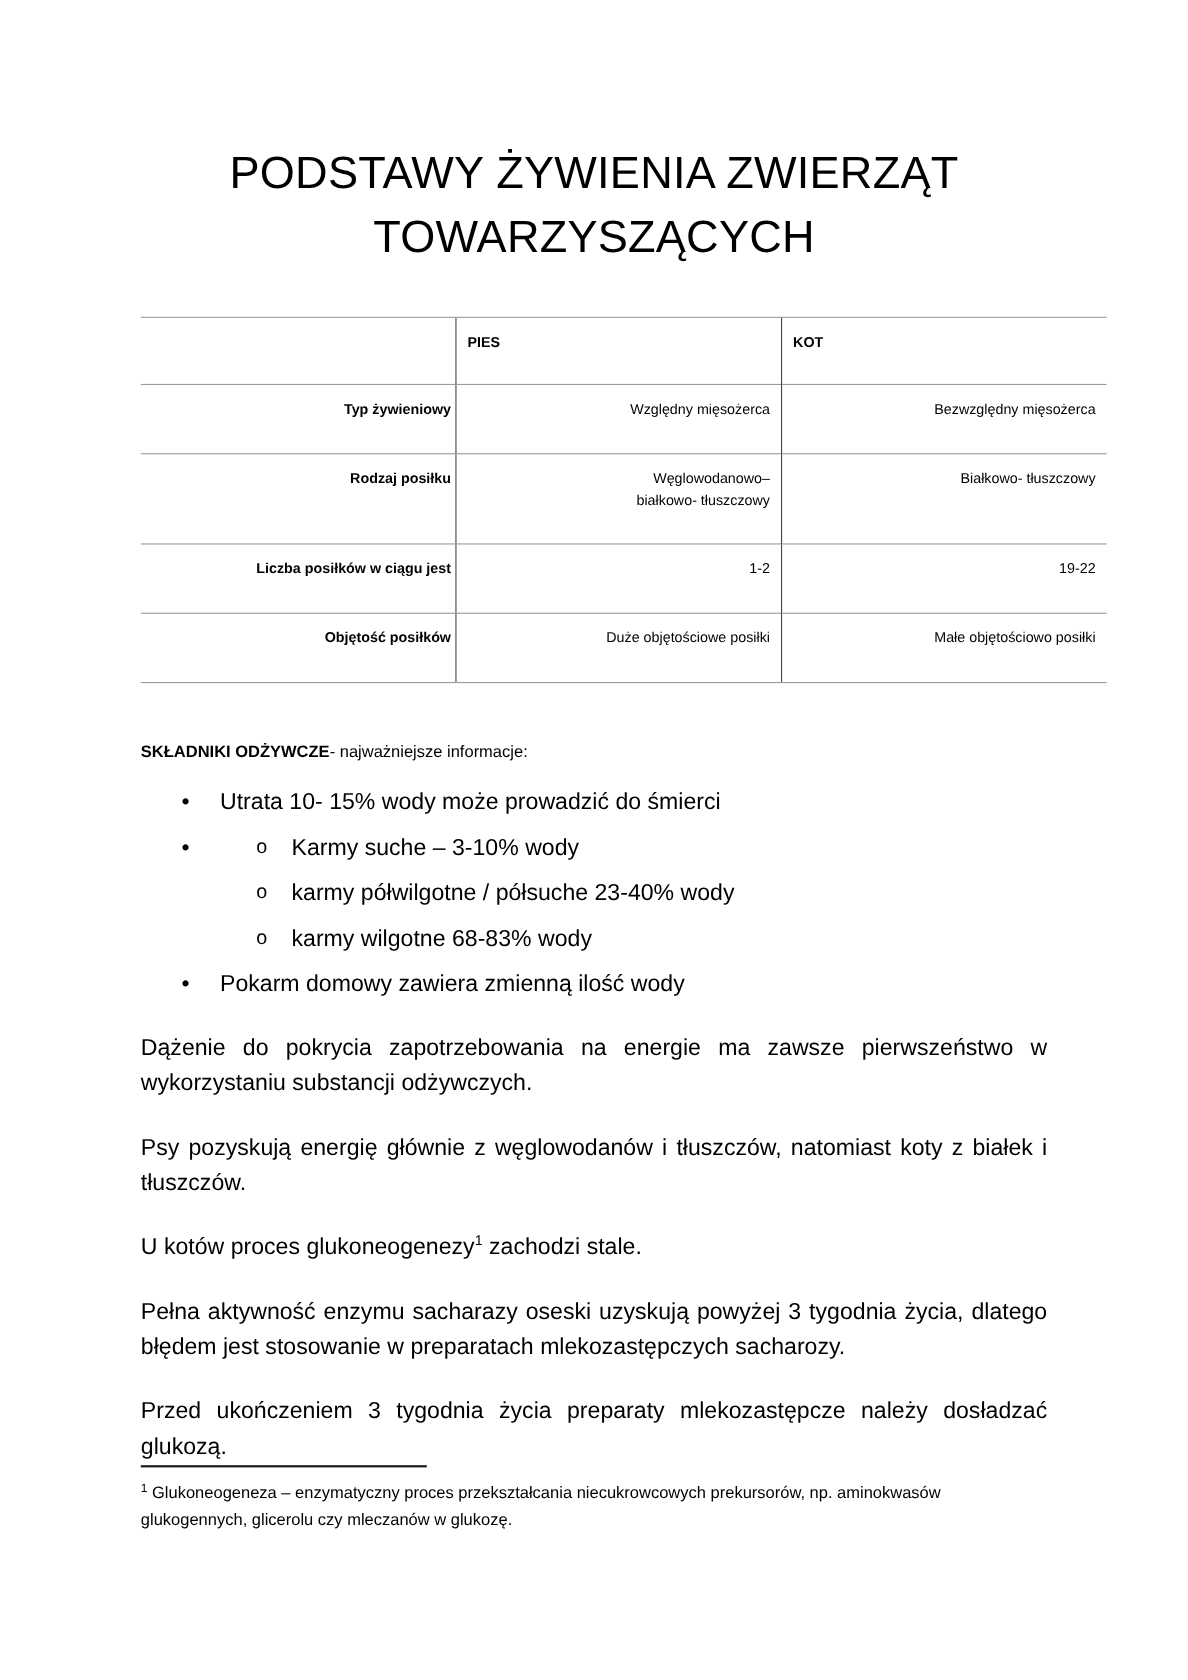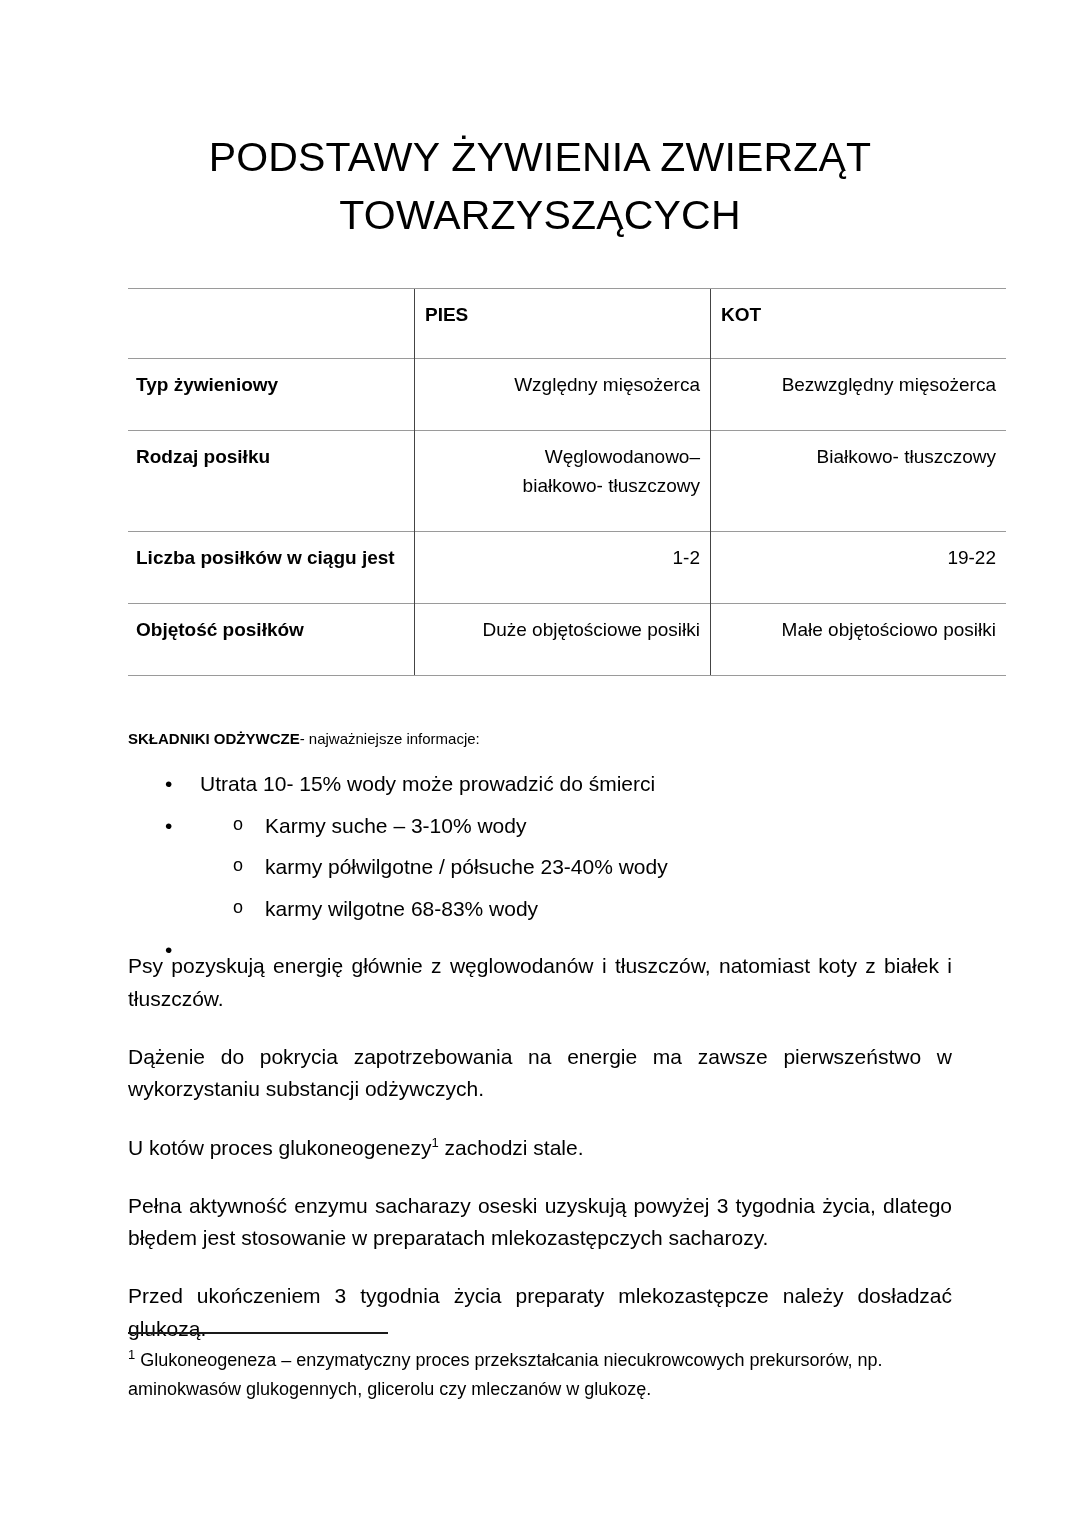--- a/index.html
+++ b/index.html
@@ -37,36 +37,37 @@
     letter-spacing: 0.2px;
     color: #000;
   }
 
   
   .info-table {
     margin-top: 44px;
     width: 824px;
     border-collapse: collapse;
     table-layout: fixed;
-    font-size: 19px;
+    font-size: 13px;
   }
   .info-table td {
     vertical-align: top;
     padding: 12px 10px 30px 10px;
     border-top: 1.4px solid #9a9a9a;
     line-height: 1.52;
   }
   .info-table tr:last-child td {
     border-bottom: 1.4px solid #9a9a9a;
   }
   .info-table td.c-label {
     width: 274px;
     font-weight: bold;
     padding-left: 8px;
     padding-right: 4px;
+    text-align: right;
   }
   .info-table td.c-dog {
     width: 275px;
     border-left: 1.6px solid #444;
   }
   .info-table td.c-cat {
     width: 275px;
     border-left: 1.6px solid #444;
   }
   .info-table tr.head td {
@@ -145,21 +146,21 @@
     width: 824px;
   }
   .fn-rule {
     width: 260px;
     height: 0;
     border-top: 2.2px solid #1a1a1a;
     margin: 0 0 12px 0;
   }
   .fn-text {
     margin: 0;
-    font-size: 18px;
+    font-size: 15px;
     line-height: 1.62;
     text-align: left;
   }
   .fn-text sup {
     font-size: 0.72em;
     vertical-align: super;
     line-height: 0;
   }
 </style>
 </head>
@@ -242,26 +243,27 @@
           <span>karmy półwilgotne / półsuche 23-40% wody</span>
         </li>
         <li>
           <span class="mk">o</span>
           <span>karmy wilgotne 68-83% wody</span>
         </li>
       </ul>
     </li>
     <li>
       <span class="mk">•</span>
+      <span>Pokarm domowy  zawiera zmienną ilość wody</span>
     </li>
   </ul>
 
+  <p class="para">Dążenie do pokrycia zapotrzebowania na energie ma zawsze pierwszeństwo w wykorzystaniu substancji odżywczych.</p>
+
   <p class="para">Psy pozyskują energię głównie z węglowodanów i tłuszczów, natomiast koty z białek i tłuszczów.</p>
-
-  <p class="para">Dążenie do pokrycia zapotrzebowania na energie ma zawsze pierwszeństwo w wykorzystaniu substancji odżywczych.</p>
 
   <p class="para"><span>U kotów proces glukoneogenezy</span><sup>1</sup><span> zachodzi stale.</span></p>
 
   <p class="para">Pełna aktywność enzymu sacharazy oseski uzyskują powyżej 3 tygodnia życia, dlatego błędem jest stosowanie w preparatach mlekozastępczych sacharozy.</p>
 
   <p class="para">Przed ukończeniem 3 tygodnia życia preparaty mlekozastępcze należy dosładzać glukozą.</p>
 
 </div>
 
 <div class="footnote-zone">

